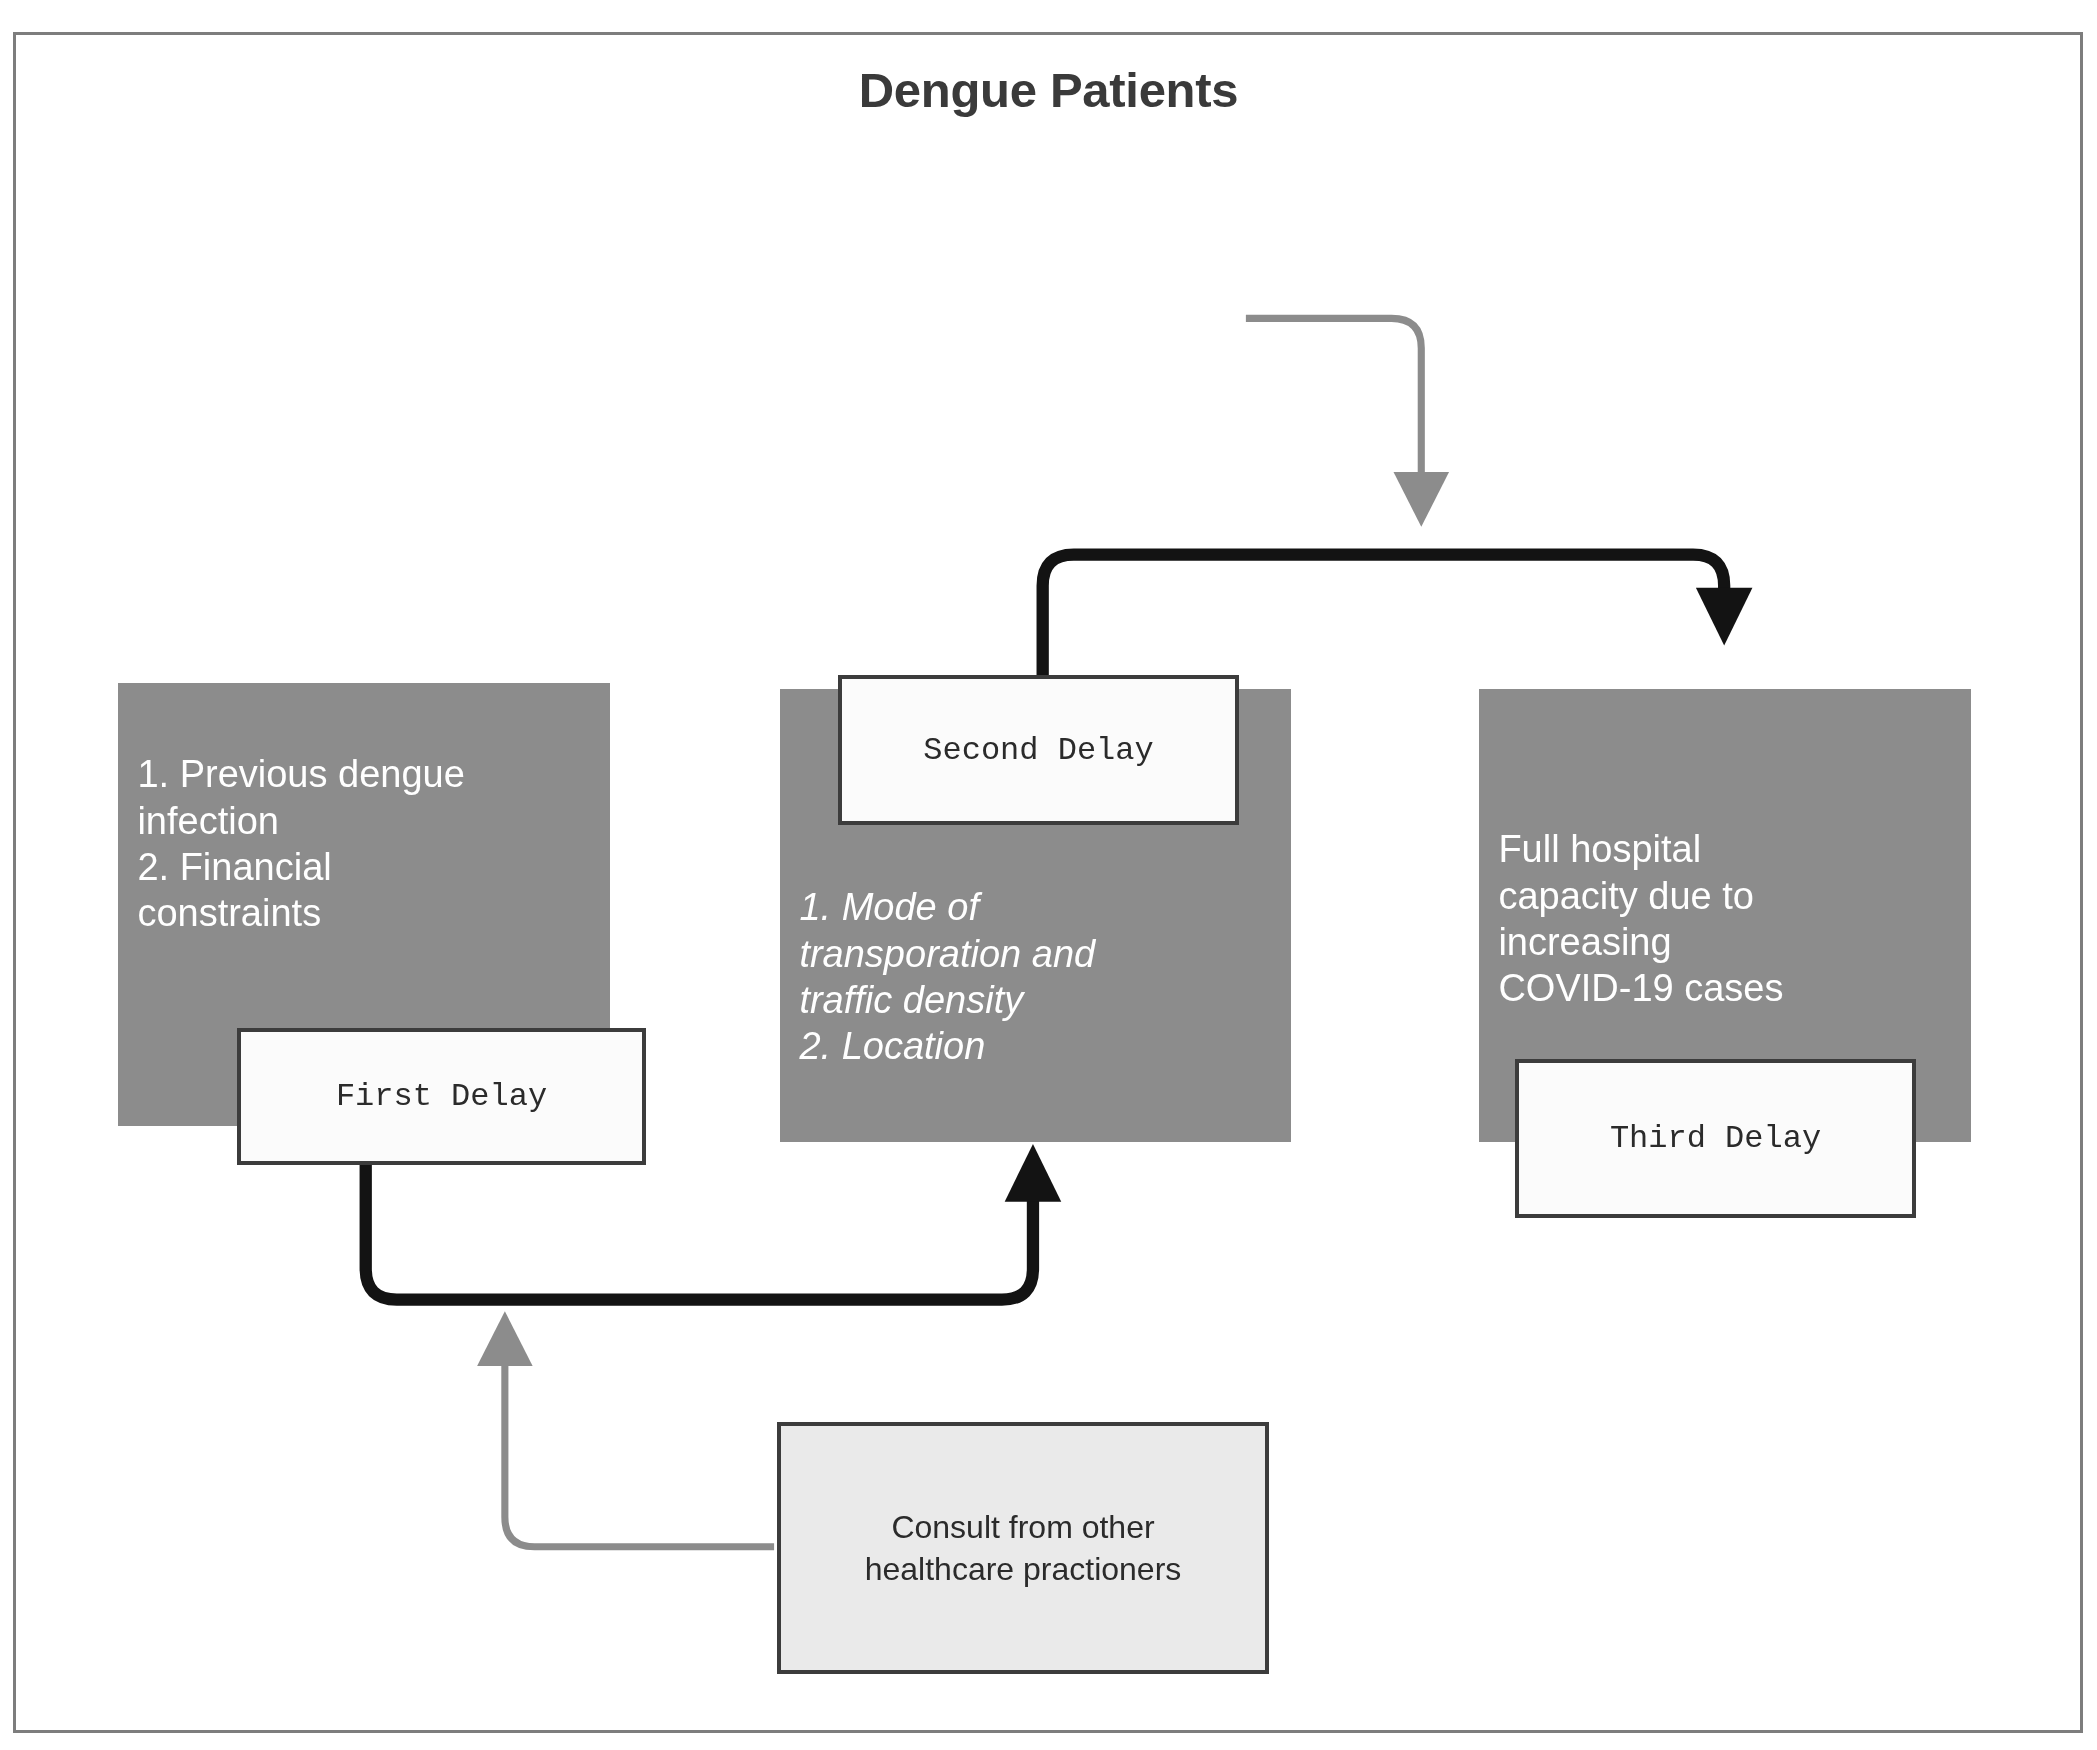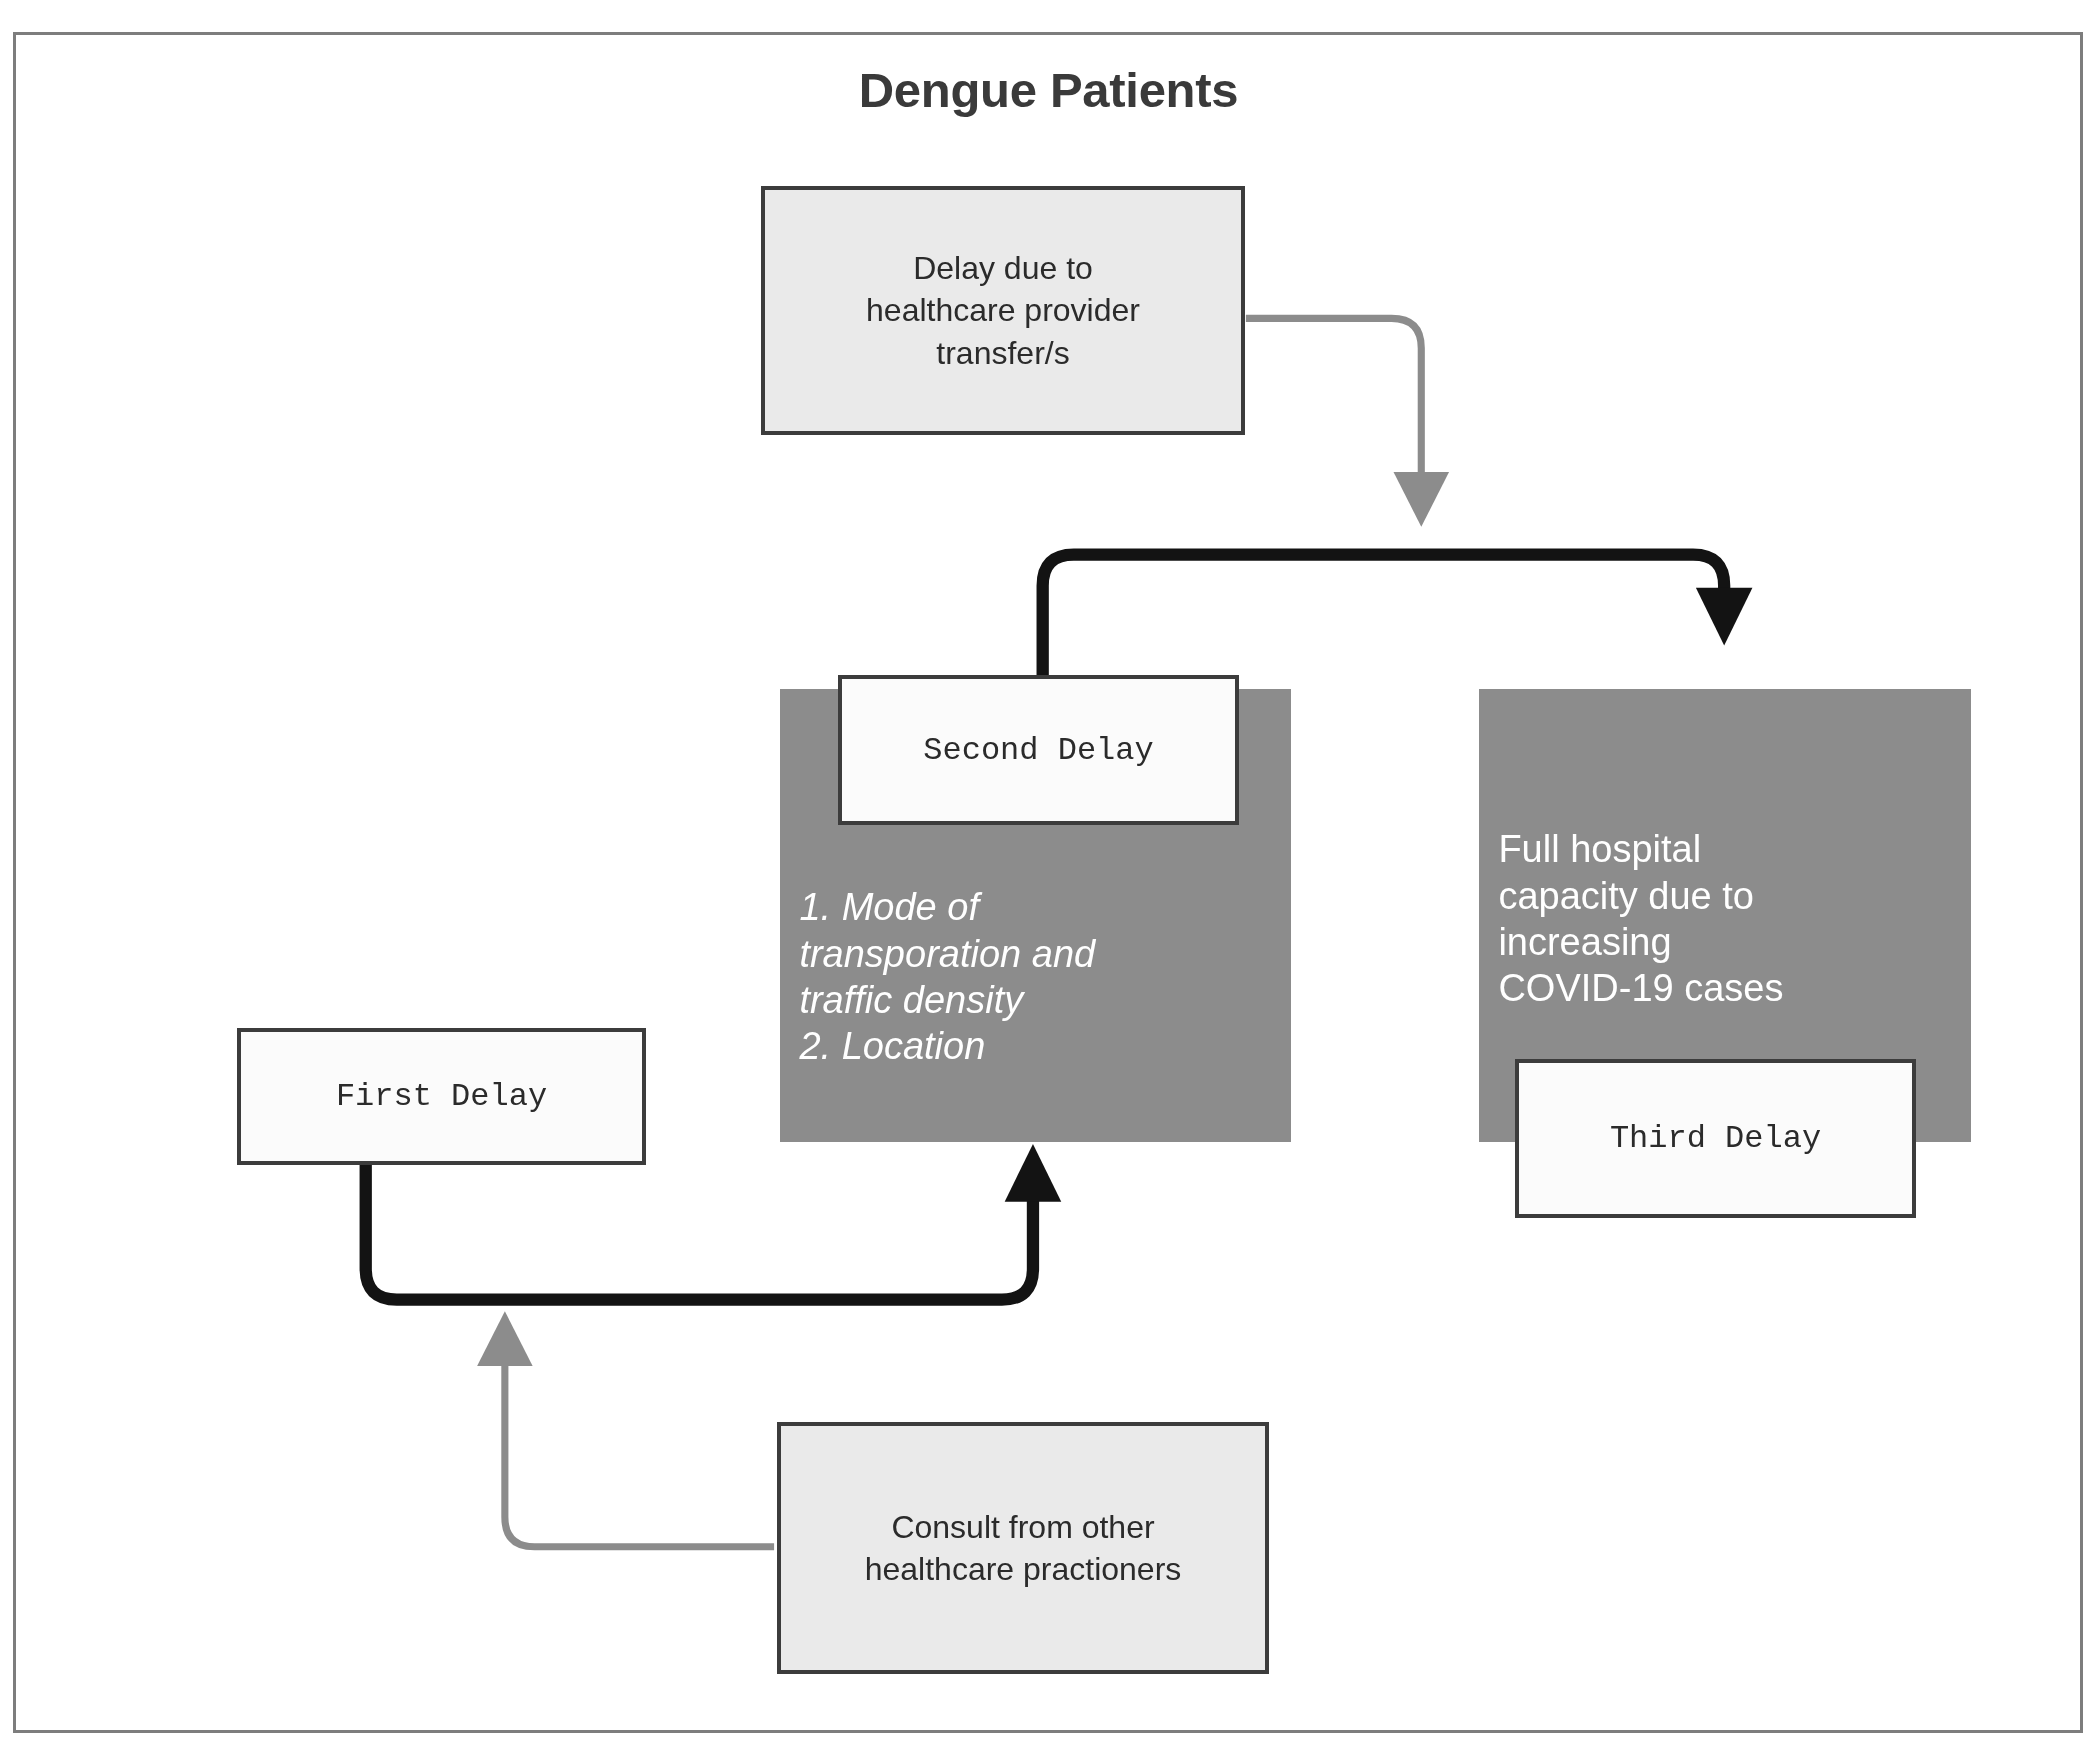--- a/index.html
+++ b/index.html
@@ -53,26 +53,27 @@
 
     <path d="M1925,492 L2150,492 Q2196,492 2196,538 L2196,770" fill="none" stroke="#8c8c8c" stroke-width="11" marker-end="url(#mk-gray)"></path>
 
     <path d="M1611,1045 L1611,905 Q1611,857 1659,857 L2616,857 Q2664,857 2664,905 L2664,950" fill="none" stroke="#131313" stroke-width="19" marker-end="url(#mk-black)"></path>
 
     <path d="M565,1797 L565,1960 Q565,2008 613,2008 L1548,2008 Q1596,2008 1596,1960 L1596,1815" fill="none" stroke="#131313" stroke-width="19" marker-end="url(#mk-black)"></path>
 
     <path d="M1196,2390 L826,2390 Q780,2390 780,2344 L780,2070" fill="none" stroke="#8c8c8c" stroke-width="11" marker-end="url(#mk-gray)"></path>
   </svg>
 
-  <div class="lightbox" style="left:761px;top:186px;width:484px;height:249px;">
-    <span style="white-space: pre-line;">Delay due to
-healthcare provider
-transfer/s</span>
+
+  <div class="graybox" style="left:118px;top:683px;width:492px;height:443px;">
+    <span style="white-space: pre-line;">1. Previous dengue
+infection
+2. Financial
+constraints</span>
   </div>
-
 
   <div class="graybox" style="left:780px;top:689px;width:511px;height:453px;padding-top:149px;font-style:italic;">
     <span style="white-space: pre-line;">1. Mode of
 transporation and
 traffic density
 2. Location</span>
   </div>
 
   <div class="graybox" style="left:1479px;top:689px;width:492px;height:453px;padding-top:91px;">
     <span style="white-space: pre-line;">Full hospital

